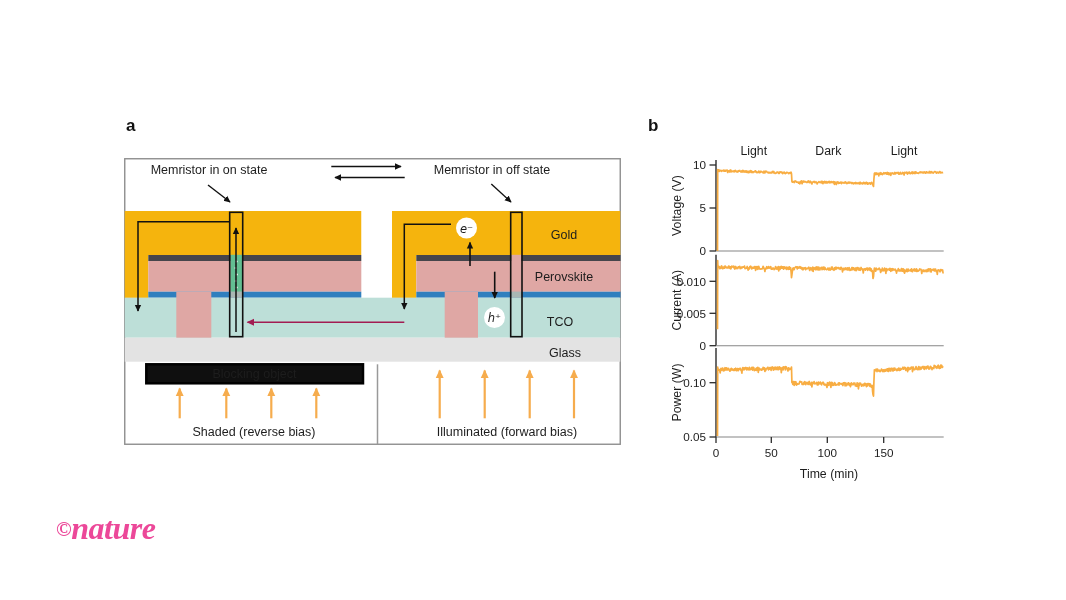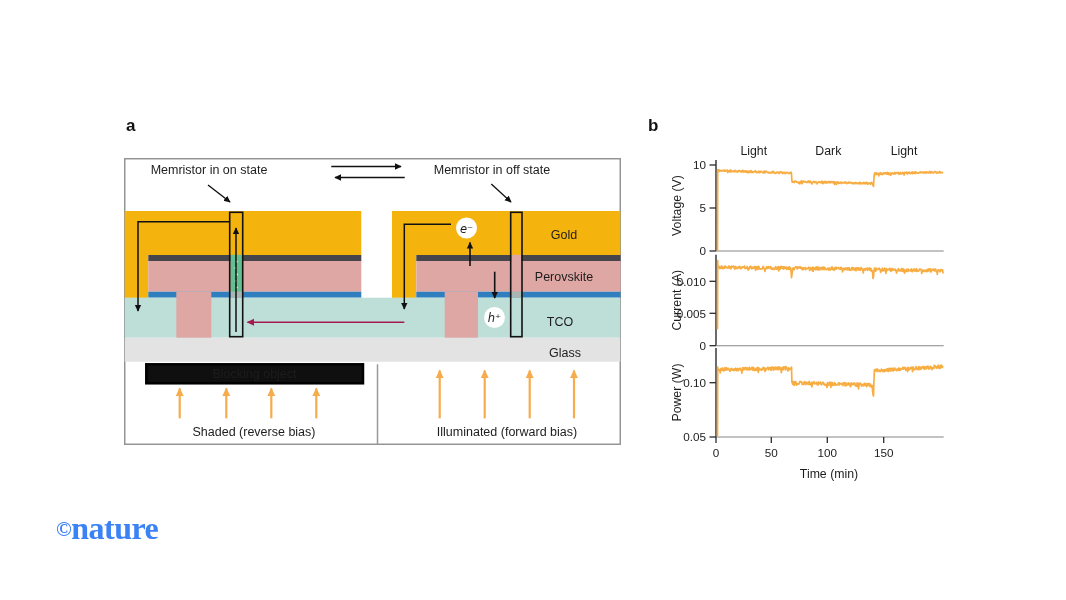--- a/index.html
+++ b/index.html
@@ -1,22 +1,22 @@
 <!DOCTYPE html>
 <html><head>
 <meta charset="utf-8">
 <style>
   html,body{margin:0;padding:0;background:#fff;}
   .stage{position:relative;width:1066px;height:600px;background:#fff;overflow:hidden;
          font-family:"Liberation Sans",sans-serif;}
   .panel-label{position:absolute;font-size:17px;font-weight:bold;color:#111;}
   svg text{font-family:"Liberation Sans",sans-serif;fill:#1d1d1d;}
   svg text.particle{font-family:"DejaVu Sans",sans-serif;font-style:italic;}
-  .watermark{position:absolute;left:56px;top:510px;color:#3b82f6;
-             font-family:"Liberation Serif",serif;font-weight:bold;letter-spacing:-0.5px;}
+  .watermark{position:absolute;left:56px;top:510px;color:#ec4899;
+             font-family:"Liberation Serif",serif;font-weight:bold;letter-spacing:-0.5px;font-style:italic;}
   .wm-sym{font-size:21px;vertical-align:3px;}
   .wm-name{font-size:32px;}
 </style>
 </head>
 <body>
 
 <div class="stage">
 
   <div class="panel-label" style="left:126px;top:116px;">a</div>
   <div class="panel-label" style="left:648px;top:116px;">b</div>

